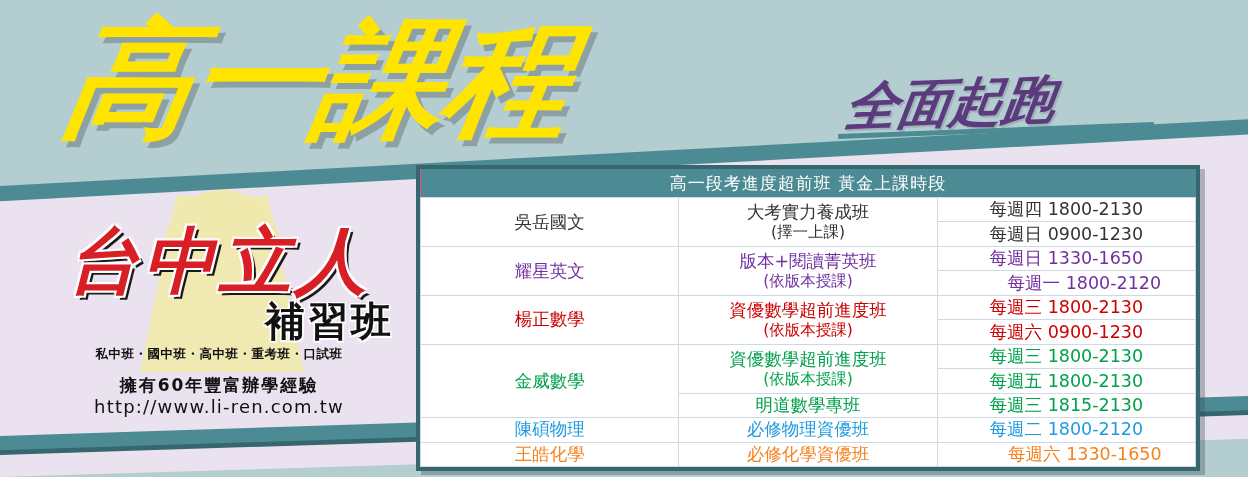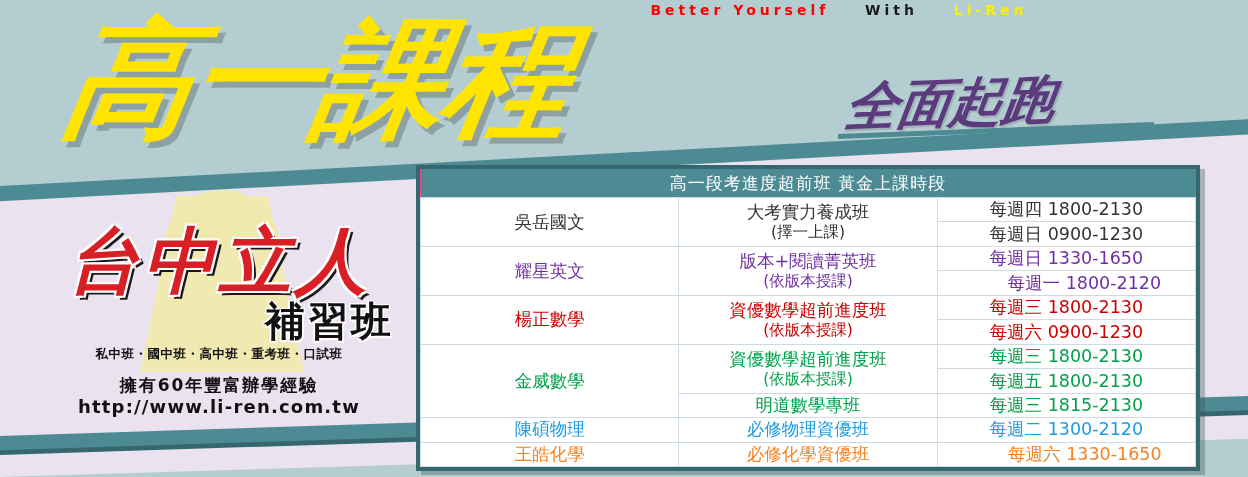--- a/index.html
+++ b/index.html
@@ -119,21 +119,21 @@
   }
   .logo-exp{
     position:absolute;left:0px;top:178px;width:350px;
     text-align:center;
     font-size:17px;font-weight:bold;color:#111;
     letter-spacing:2px;white-space:nowrap;
   }
   .logo-url{
     position:absolute;left:0px;top:200px;width:350px;
     text-align:center;
-    font-size:18px;font-weight:bold;color:#111;
+    font-size:18px;font-weight:normal;color:#111;
     letter-spacing:1.2px;white-space:nowrap;
   }
 
   
   .table-shadow{
     position:absolute;left:421px;top:169px;width:784px;height:306px;
     background:rgba(60,80,85,.35);
   }
   .table-box{
     position:absolute;left:416px;top:165px;width:784px;height:306px;
@@ -172,27 +172,20 @@
 <body>
 
 <div id="stage">
 
   <div class="band-teal"></div>
   <div class="band-lav"></div>
   <div class="rule-top"></div>
   <div class="rule-bot"></div>
   <div class="rule-bot2"></div>
 
-  <div class="tagline">
-    <span class="tl-red">Better Yourself</span>
-    <span style="display:inline-block;width:18px"></span>
-    <span class="tl-blk">With</span>
-    <span style="display:inline-block;width:18px"></span>
-    <span class="tl-yel">Li-Ren</span>
-  </div>
 
   <div class="title-main">高一課程</div>
   <div class="title-sub">全面起跑</div>
   <div class="sub-underline"></div>
 
   <div class="logo-wrap">
     <div class="logo-beam"></div>
     <div class="logo-beam2"></div>
     <div class="logo-cn">台中立人</div>
     <div class="logo-cn2">補習班</div>
@@ -242,21 +235,21 @@
           <tr>
             <td class="c-time" style="color: rgb(0, 161, 75);">每週五 1800-2130</td>
           </tr>
           <tr>
             <td class="c-course" rowspan="1" style="color: rgb(0, 161, 75);"><span>明道數學專班</span></td>
             <td class="c-time" style="color: rgb(0, 161, 75);">每週三 1815-2130</td>
           </tr>
           <tr>
             <td class="c-teacher" rowspan="1" style="color: rgb(30, 155, 224);">陳碩物理</td>
             <td class="c-course" rowspan="1" style="color: rgb(30, 155, 224);"><span>必修物理資優班</span></td>
-            <td class="c-time" style="color: rgb(30, 155, 224);">每週二 1300-2120</td>
+            <td class="c-time" style="color: rgb(30, 155, 224);">每週二 1800-2120</td>
           </tr>
           <tr>
             <td class="c-teacher" rowspan="1" style="color: rgb(245, 130, 31);">王皓化學</td>
             <td class="c-course" rowspan="1" style="color: rgb(245, 130, 31);"><span>必修化學資優班</span></td>
             <td class="c-time" style="color: rgb(245, 130, 31); padding-left: 41px;">每週六 1330-1650</td>
           </tr>
         </tbody>
     </table>
   </div>
 

